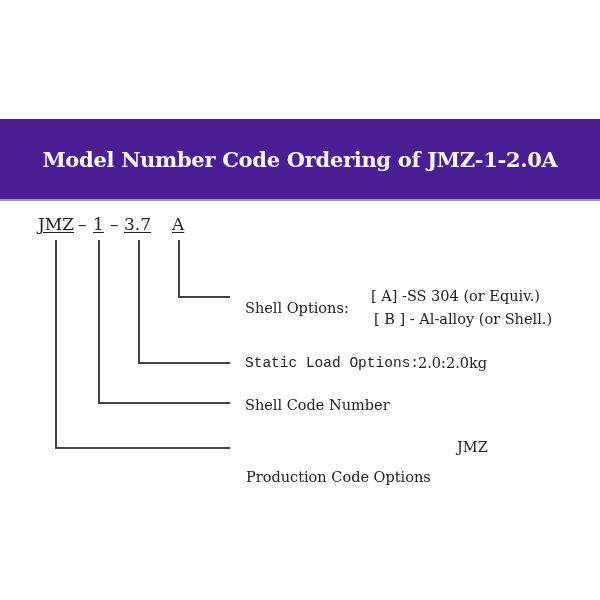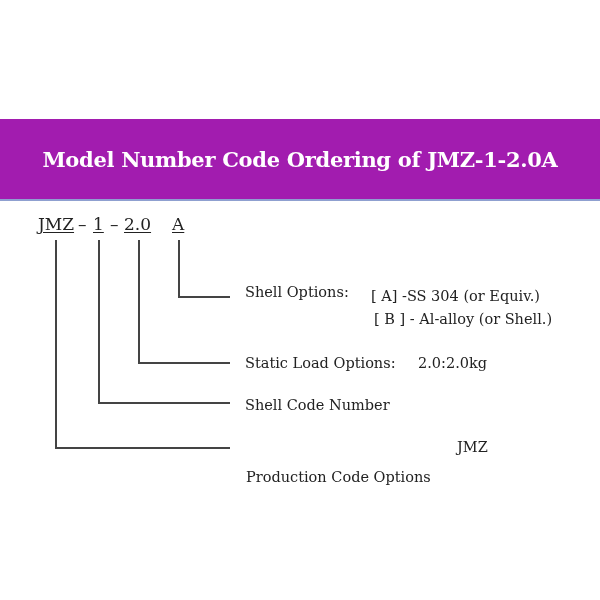--- a/index.html
+++ b/index.html
@@ -1,18 +1,18 @@
 <!DOCTYPE html>
 <html><head>
   <meta charset="utf-8">
   <style>
     html, body { margin: 0; padding: 0; }
     body { width: 600px; height: 600px; background: #ffffff; position: relative; overflow: hidden;
            font-family: "DejaVu Serif", "Liberation Serif", serif; color: #222; }
-    .banner { position: absolute; left: 0; top: 119px; width: 600px; height: 80px; background: #a21caf;
+    .banner { position: absolute; left: 0; top: 119px; width: 600px; height: 80px; background: #4c1d95;
               border-bottom: 2px solid #8fa0d0; display: flex; align-items: center; justify-content: center; }
     .banner-title { color: #ffffff; font-family: "DejaVu Serif", serif; font-weight: bold; font-size: 21px;
                     letter-spacing: -0.3px; }
     .code-line { position: absolute; top: 214px; left: 0; height: 24px; font-size: 17px; }
     .seg { position: absolute; top: 0; text-decoration: underline; text-underline-offset: 2px; white-space: nowrap; }
     .dash { position: absolute; top: 0; white-space: nowrap; }
     .vline { position: absolute; width: 1.5px; background: #444; }
     .hline { position: absolute; height: 1.5px; background: #444; }
     .label { position: absolute; font-size: 14.5px; white-space: nowrap; color: #222; }
   </style>
@@ -21,39 +21,39 @@
 
 <div class="banner">
   <div class="banner-title">Model Number Code Ordering of JMZ-1-2.0A</div>
 </div>
 
 <div class="code-line">
   <span class="seg" style="left:38px;">JMZ</span>
   <span class="dash" style="left:78px;">–</span>
   <span class="seg" style="left:93px;">1</span>
   <span class="dash" style="left:110px;">–</span>
-  <span class="seg" style="left:124px;">2.0</span>
+  <span class="seg" style="left:124px;">3.7</span>
   <span class="seg" style="left:172px;">A</span>
 </div>
 
 <div class="vline" style="left:178px; top:240px; height:57px;"></div>
 <div class="hline" style="left:178px; top:296px; width:52px;"></div>
 
 <div class="vline" style="left:138px; top:240px; height:123px;"></div>
 <div class="hline" style="left:138px; top:362px; width:92px;"></div>
 
 <div class="vline" style="left:98px; top:240px; height:163px;"></div>
 <div class="hline" style="left:98px; top:402px; width:132px;"></div>
 
 <div class="vline" style="left:55px; top:240px; height:208px;"></div>
 <div class="hline" style="left:55px; top:447px; width:175px;"></div>
 
-<div class="label" style="left:245px; top:284px;text-align:right;">Shell Options:</div>
+<div class="label" style="left:245px; top:300px;text-align:right;">Shell Options:</div>
 <div class="label" style="left:371px; top:288px;">[ A] -SS 304 (or Equiv.)</div>
 <div class="label" style="left:374px; top:311px;">[ B ] - Al-alloy (or Shell.)</div>
 
-<div class="label" style="left:245px; top:355px;">Static Load Options:</div>
+<div class="label" style="left:245px; top:355px;font-family:Liberation Mono, monospace;">Static Load Options:</div>
 <div class="label" style="left:418px; top:355px;text-align:center;">2.0:2.0kg</div>
 
 <div class="label" style="left:245px; top:397px;text-align:center;">Shell Code Number</div>
 
 <div class="label" style="left:246px; top:439px;margin-top:30px;">Production Code Options</div>
 <div class="label" style="left:457px; top:439px;">JMZ</div>
 
 </body></html>

